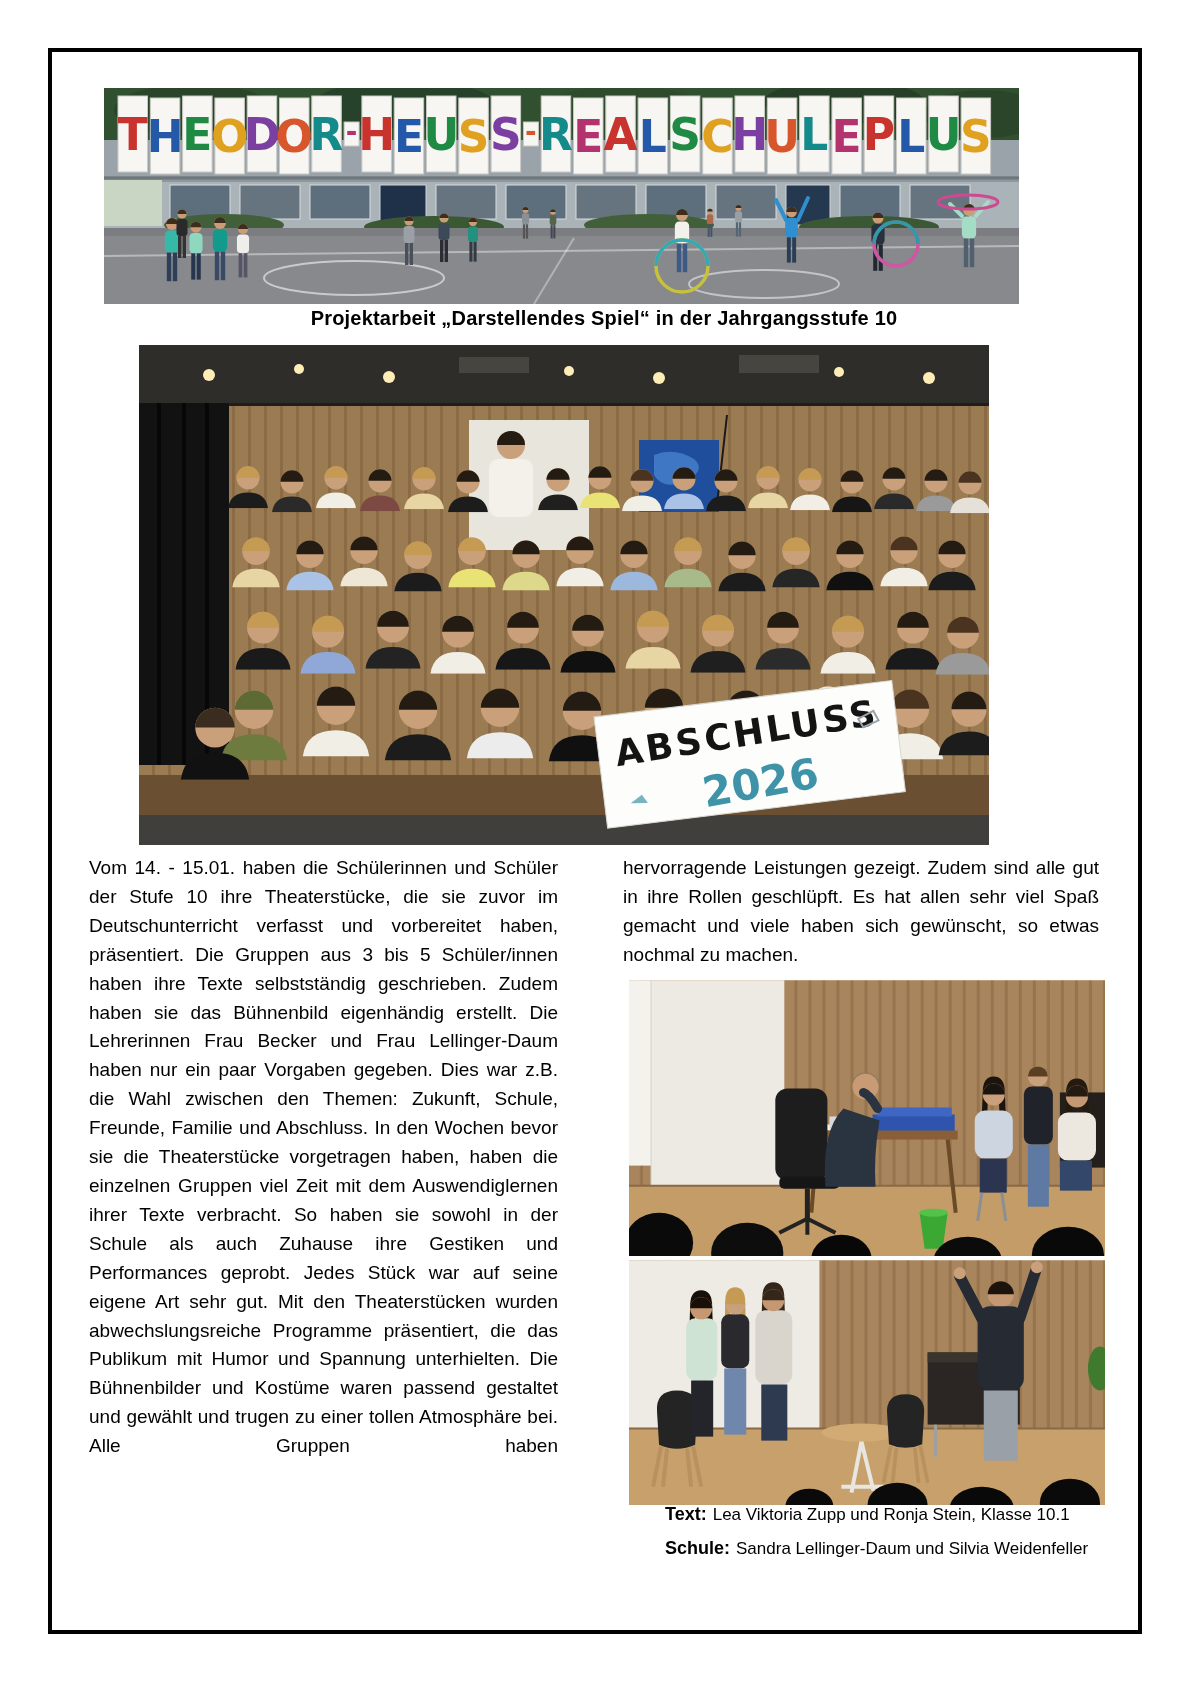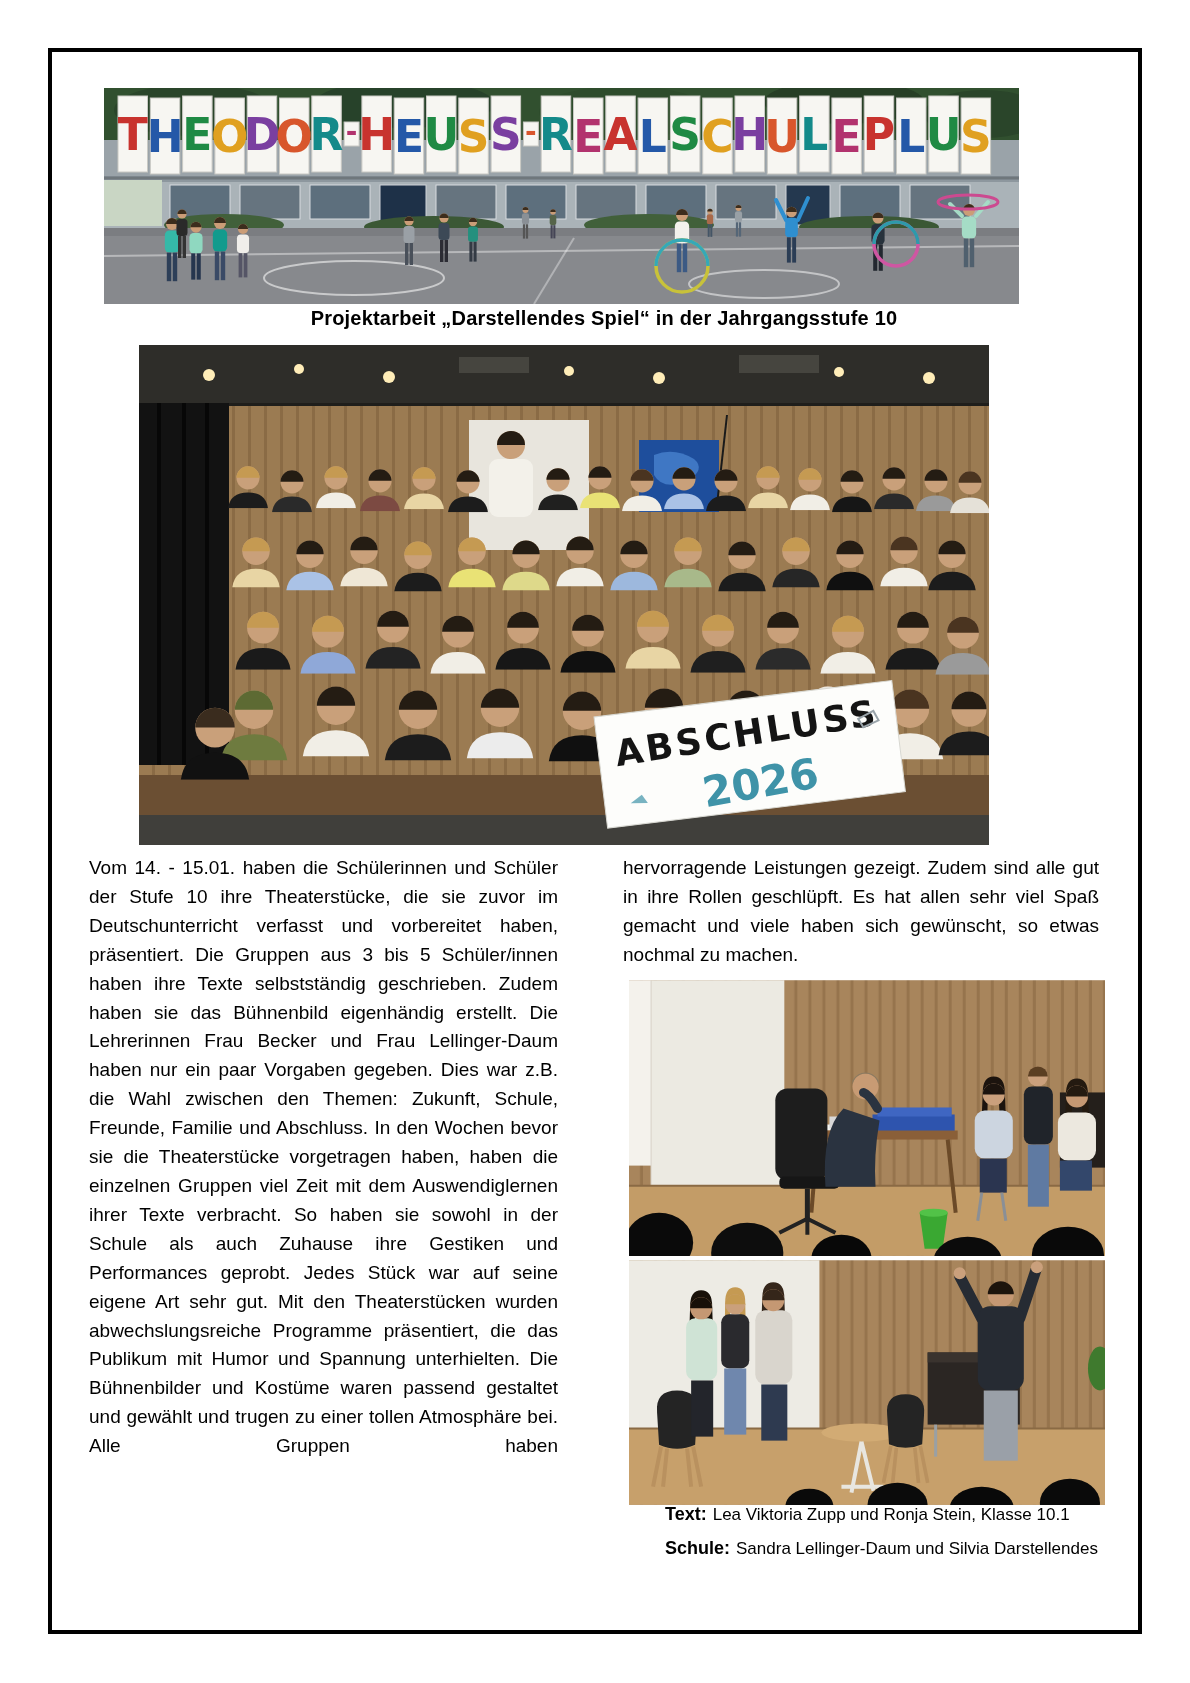--- a/index.html
+++ b/index.html
@@ -423,16 +423,16 @@
     <g>
       <ellipse cx="180" cy="246" rx="24" ry="18" fill="#0a0a0a"></ellipse>
       <ellipse cx="268" cy="244" rx="30" ry="22" fill="#0b0b0b"></ellipse>
       <ellipse cx="352" cy="248" rx="32" ry="22" fill="#090909"></ellipse>
       <ellipse cx="440" cy="242" rx="30" ry="24" fill="#0a0a0a"></ellipse>
     </g>
   </svg>
 
   <div class="credits">
     <p class="credit-line"><span class="credit-label">Text:</span><span>Lea Viktoria Zupp und Ronja Stein, Klasse 10.1</span></p>
-    <p class="credit-line"><span class="credit-label">Schule:</span><span>Sandra Lellinger-Daum und Silvia Darstellendes</span></p>
+    <p class="credit-line"><span class="credit-label">Schule:</span><span>Sandra Lellinger-Daum und Silvia Weidenfeller</span></p>
   </div>
 
 </div>
 
 </body></html>

